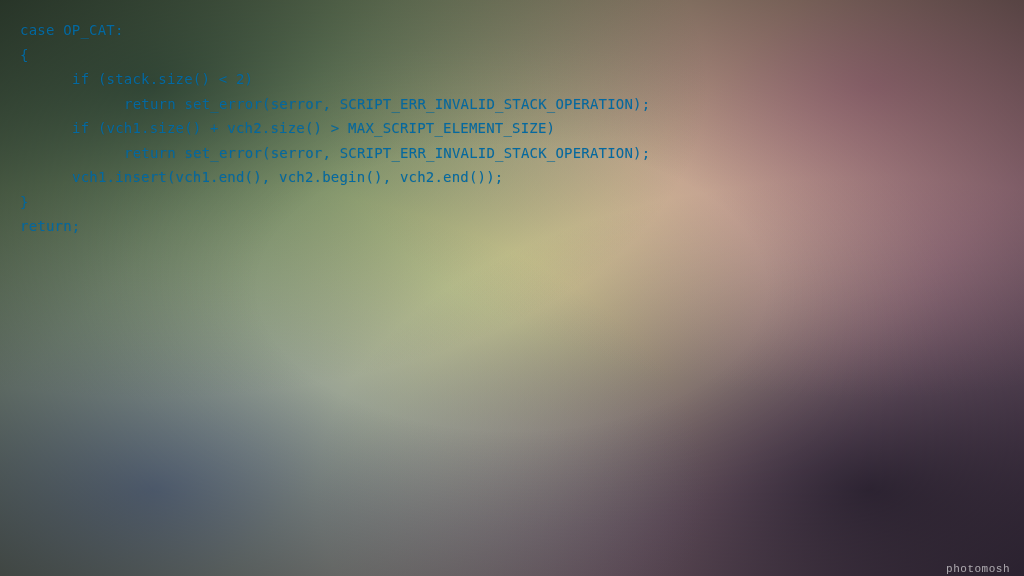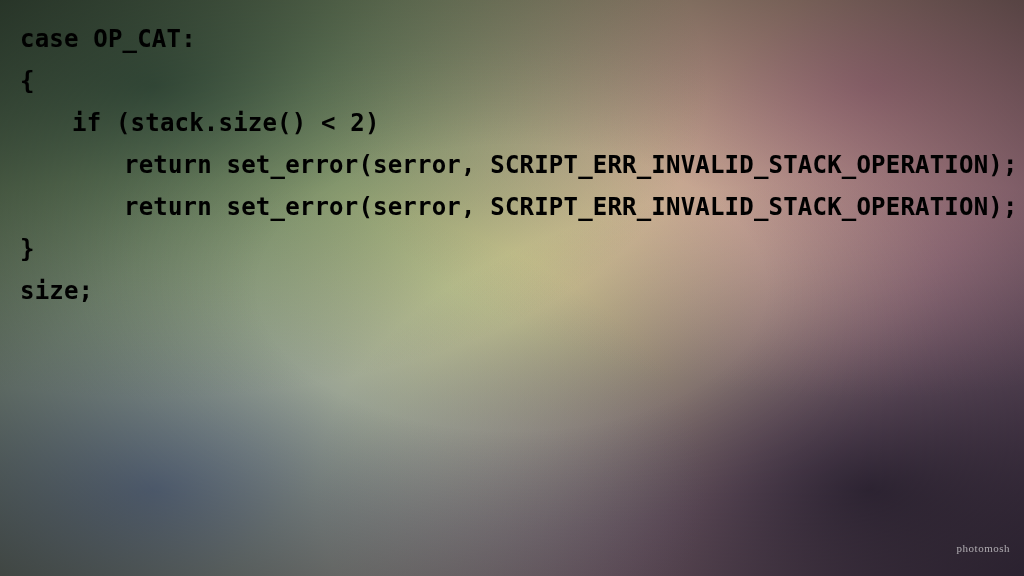--- a/index.html
+++ b/index.html
@@ -36,55 +36,57 @@
       height: 100%;
       background: radial-gradient(ellipse at center, transparent 35%, rgba(0,0,0,0.55) 100%);
       pointer-events: none;
     }
     .code-container {
       position: relative;
       padding: 18px 20px;
       z-index: 1;
     }
     .code-line {
-      font-size: 24px;
+      font-size: 14px;
       line-height: 1.75;
-      color: #000000;
+      color: #0369a1;
       white-space: pre;
       letter-spacing: 0.2px;
-      font-weight: 700;
+      font-weight: 400;
       text-shadow: 0 0 1px rgba(0,0,0,0.1);
     }
     .indent-1 {
       padding-left: 52px;
     }
     .indent-2 {
       padding-left: 104px;
     }
     .watermark {
       position: absolute;
-      bottom: 22px;
+      bottom: 1px;
       right: 14px;
       font-size: 11px;
       color: rgba(255, 255, 255, 0.6);
-      font-family: Liberation Serif, serif;
+      font-family: Liberation Mono, monospace;
       z-index: 3;
       letter-spacing: 0.5px;
     }
   </style>
 </head>
 <body>
 
 <div class="background"></div>
 
 <div class="code-container">
   <div class="code-line">case OP_CAT:</div>
   <div class="code-line">{</div>
   <div class="code-line indent-1">if (stack.size() &lt; 2)</div>
   <div class="code-line indent-2">return set_error(serror, SCRIPT_ERR_INVALID_STACK_OPERATION);</div>
+  <div class="code-line indent-1">if (vch1.size() + vch2.size() &gt; MAX_SCRIPT_ELEMENT_SIZE)</div>
   <div class="code-line indent-2">return set_error(serror, SCRIPT_ERR_INVALID_STACK_OPERATION);</div>
+  <div class="code-line indent-1">vch1.insert(vch1.end(), vch2.begin(), vch2.end());</div>
   <div class="code-line">}</div>
-  <div class="code-line">size;</div>
+  <div class="code-line">return;</div>
 </div>
 
 <div class="vignette"></div>
 
 <div class="watermark">photomosh</div>
 
 </body></html>

